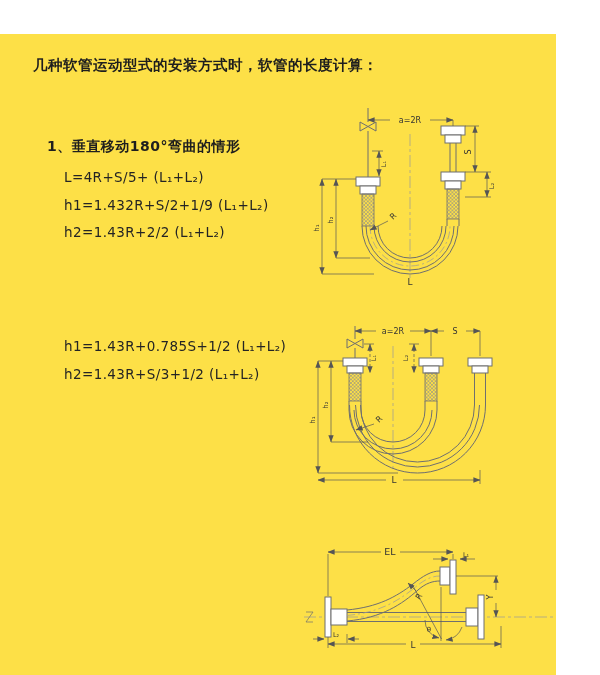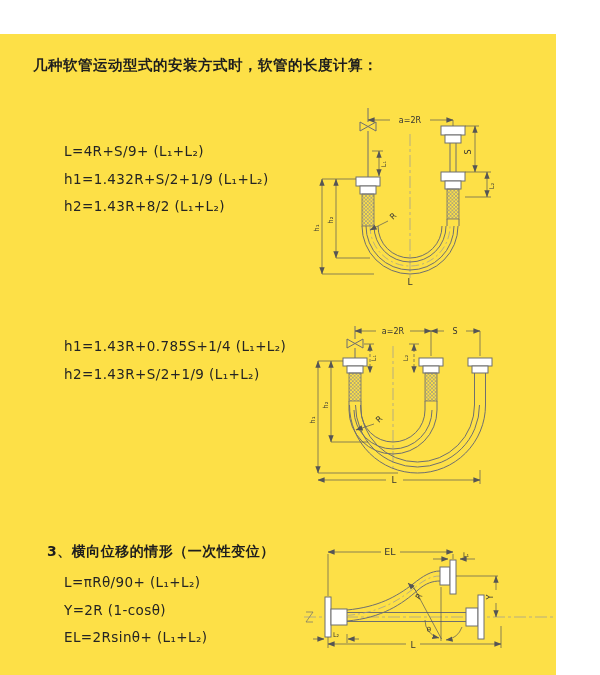--- a/index.html
+++ b/index.html
@@ -40,23 +40,24 @@
       </marker>
       <pattern id="braidPat" width="3.6" height="3.6" patternUnits="userSpaceOnUse">
         <path d="M0,3.6 L3.6,0 M0,0 L3.6,3.6" stroke="#8d8d8d" stroke-width="0.6"></path>
       </pattern>
     </defs>
   </svg>
 
   <div class="title">几种软管运动型式的安装方式时，软管的长度计算：</div>
 
   <div class="section" style="left:47px; top:104px;">
-    <p class="formula">L=4R+S/9+ (L₁+L₂)</p>
+    <p class="sec-heading">1、垂直移动180°弯曲的情形</p>
+    <p class="formula">L=4R+S/5+ (L₁+L₂)</p>
     <p class="formula">h1=1.432R+S/2+1/9 (L₁+L₂)</p>
-    <p class="formula">h2=1.43R+8/2 (L₁+L₂)</p>
+    <p class="formula">h2=1.43R+2/2 (L₁+L₂)</p>
   </div>
 
   <svg class="diagram" style="left:312px; top:72px;" width="278" height="182" viewBox="0 0 278 182">
     <line class="cl" x1="98" y1="28" x2="98" y2="172"></line>
 
     <g class="d">
       <line x1="56" y1="2" x2="56" y2="16"></line>
       <path d="M48,16 L64,25 L64,16 L48,25 Z"></path>
       <line x1="56" y1="25" x2="56" y2="71"></line>
       <rect class="fl" x="44" y="71" width="24" height="9"></rect>
@@ -125,22 +126,22 @@
 
     <g class="dim">
       <line x1="76" y1="115" x2="58" y2="124" marker-end="url(#arw)"></line>
       <text class="t8 mid" x="83" y="112" transform="rotate(-45 83 112)">R</text>
     </g>
 
     <text class="t9 mid" x="98" y="179">L</text>
   </svg>
 
   <div class="section" style="left:47px; top:299px;">
-    <p class="formula">h1=1.43R+0.785S+1/4 (L₁+L₂)</p>
-    <p class="formula">h2=1.43R+S/2+1/9 (L₁+L₂)</p>
+    <p class="formula">h1=1.43R+0.785S+1/2 (L₁+L₂)</p>
+    <p class="formula">h2=1.43R+S/3+1/2 (L₁+L₂)</p>
   </div>
 
   <svg class="diagram" style="left:306px; top:286px;" width="290" height="168" viewBox="0 0 290 168">
     <line class="cl" x1="87" y1="26" x2="87" y2="150"></line>
 
     <g class="d">
       <line x1="49" y1="6" x2="49" y2="19"></line>
       <path d="M41,19 L57,28 L57,19 L41,28 Z"></path>
       <line x1="49" y1="28" x2="49" y2="38"></line>
       <rect class="fl" x="37" y="38" width="24" height="8"></rect>
@@ -222,26 +223,20 @@
     </g>
 
     <g class="dim">
       <line x1="174" y1="150" x2="174" y2="164"></line>
       <line x1="12" y1="160" x2="80" y2="160" marker-start="url(#arw)"></line>
       <line x1="97" y1="160" x2="174" y2="160" marker-end="url(#arw)"></line>
       <text class="t9 mid" x="88" y="163">L</text>
     </g>
   </svg>
 
-  <div class="section" style="left:47px; top:509px;">
-    <p class="sec-heading">3、横向位移的情形（一次性变位）</p>
-    <p class="formula">L=πRθ/90+ (L₁+L₂)</p>
-    <p class="formula">Y=2R (1-cosθ)</p>
-    <p class="formula">EL=2Rsinθ+ (L₁+L₂)</p>
-  </div>
 
   <svg class="diagram" style="left:296px; top:506px;" width="302" height="142" viewBox="0 0 302 142">
     <line class="cl" x1="8" y1="77" x2="292" y2="77"></line>
     <path class="d thin" d="M10,72 L17,72 L10,82 L17,82" stroke="#6f6f6f" fill="none" stroke-width="0.7"></path>
 
     <g class="d">
       <rect class="fl" x="29" y="57" width="6" height="40"></rect>
       <rect class="fl" x="35" y="69" width="16" height="16"></rect>
     </g>
 

